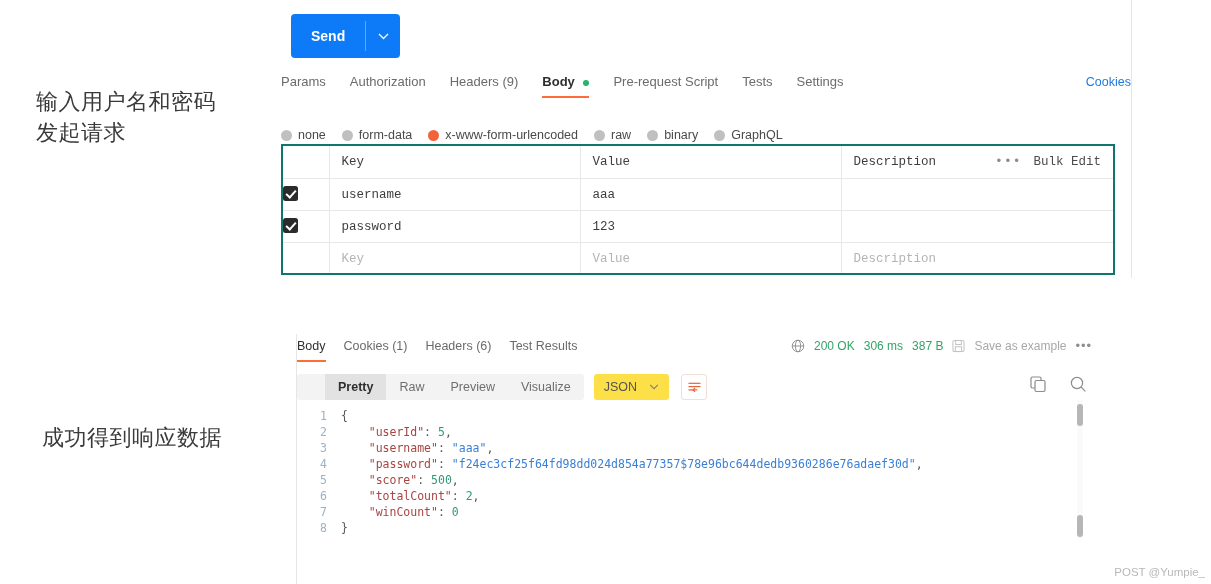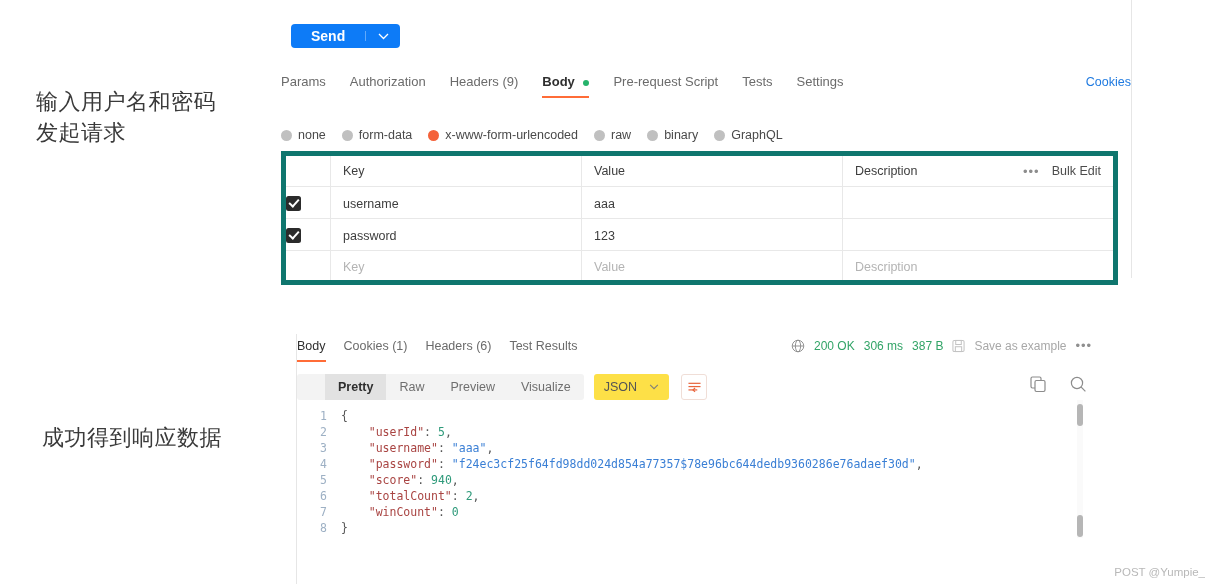--- a/index.html
+++ b/index.html
@@ -78,21 +78,21 @@
     font-size: 13.5px;
     white-space: nowrap;
     overflow: hidden;
   }
 
   .send-wrap {
     display: flex; align-items: stretch;
     margin-left: 10px;
     background: #0d7bf7;
     border-radius: 4px;
-    height: 24px;
+    height: 44px;
     overflow: hidden;
   }
   .send-btn {
     display: flex; align-items: center; justify-content: center;
     padding: 0 20px;
     color: #fff;
     font-weight: bold;
     font-size: 14px;
     border: none;
     background: transparent;
@@ -152,25 +152,26 @@
   .radio-dot {
     width: 11px; height: 11px; border-radius: 50%;
     background: #c0c0c0; margin-right: 6px;
     flex: 0 0 auto;
   }
   .radio-item.selected .radio-dot { background: #f4623a; }
   .radio-label { font-size: 12.5px; color: #4a4a4a; white-space: nowrap; }
 
   
   .ptable {
-    margin-top: 7px;
-    border: 5px solid #0f766e;
+    margin-top: 0;
+    border: 2px solid #0f766e;
     border-collapse: collapse;
     width: 833px;
     table-layout: fixed;
+    font-family: Liberation Mono, monospace;
   }
   .ptable td, .ptable th {
     border: 1px solid #e8e8e8;
     height: 32px;
     padding: 0 0 0 12px;
     text-align: left;
     font-weight: normal;
     vertical-align: middle;
     overflow: hidden;
   }
@@ -566,21 +567,21 @@
         <div>4</div>
         <div>5</div>
         <div>6</div>
         <div>7</div>
         <div>8</div>
       </div>
       <div class="codelines" id="codelines"><span class="tok-brace">{</span>
     <span class="tok-key">"userId"</span><span class="tok-pun">:</span> <span class="tok-num">5</span><span class="tok-pun">,</span>
     <span class="tok-key">"username"</span><span class="tok-pun">:</span> <span class="tok-str">"aaa"</span><span class="tok-pun">,</span>
     <span class="tok-key">"password"</span><span class="tok-pun">:</span> <span class="tok-str">"f24ec3cf25f64fd98dd024d854a77357$78e96bc644dedb9360286e76adaef30d"</span><span class="tok-pun">,</span>
-    <span class="tok-key">"score"</span><span class="tok-pun">:</span> <span class="tok-num">940</span><span class="tok-pun">,</span>
+    <span class="tok-key">"score"</span><span class="tok-pun">:</span> <span class="tok-num">500</span><span class="tok-pun">,</span>
     <span class="tok-key">"totalCount"</span><span class="tok-pun">:</span> <span class="tok-num">2</span><span class="tok-pun">,</span>
     <span class="tok-key">"winCount"</span><span class="tok-pun">:</span> <span class="tok-num">0</span><span class="tok-pun"></span>
 <span class="tok-brace">}</span></div>
     </div>
   </div>
 
   <div class="vscroll"></div>
   <div class="vthumb" id="vthumb-top"></div>
   <div class="vthumb" id="vthumb-bot"></div>
 

